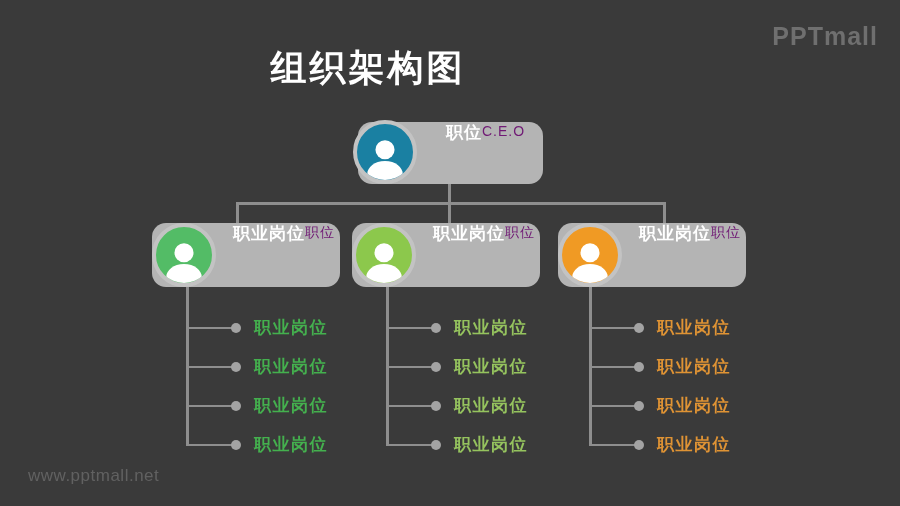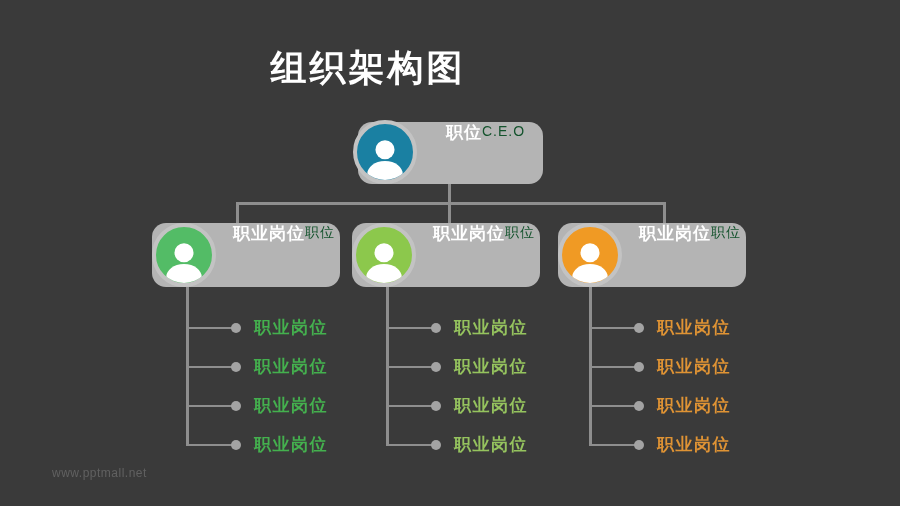--- a/index.html
+++ b/index.html
@@ -16,35 +16,35 @@
     position:absolute;top:22px;right:22px;
     font-size:25px;font-weight:800;color:#6f6f6f;letter-spacing:1px;
   }
   .title{
     position:absolute;top:44px;left:0;width:736px;
     text-align:center;font-size:36px;font-weight:800;color:#ffffff;
     letter-spacing:3px;margin:0;
   }
   .watermark{
     position:absolute;top:466px;left:28px;
-    font-size:12px;color:#616161;letter-spacing:0.5px;margin-left:24px;
+    font-size:17px;color:#616161;letter-spacing:0.5px;
   }
 
   
   .node{
     position:absolute;background:#b4b4b4;border-radius:14px;
     display:flex;flex-direction:row;justify-content:center;
   }
   .node-root{left:358px;top:122px;width:185px;height:62px;padding-left:70px;box-sizing:border-box;}
   .node-branch{top:223px;width:188px;height:64px;padding-left:76px;box-sizing:border-box;}
   .node-b0{left:152px;}
   .node-b1{left:352px;}
   .node-b2{left:558px;}
   .node .t1{font-size:17px;font-weight:700;color:#ffffff;line-height:21px;letter-spacing:1px;}
-  .node .t2{font-size:14px;color:#14532d;line-height:18px;letter-spacing:1px;}
+  .node .t2{font-size:14px;color:#701a75;line-height:18px;letter-spacing:1px;}
 
   .avatar{
     position:absolute;width:56px;height:56px;border-radius:50%;
     border:4px solid #c3c3c3;overflow:hidden;
     display:flex;align-items:flex-end;justify-content:center;
   }
   .avatar svg{width:52px;height:52px;display:block;margin-bottom:-4px;}
   .av-root{left:-5px;top:-2px;}
   .av-branch{left:0px;top:0px;}
   .c-teal{background:#1a80a2;}
@@ -76,20 +76,21 @@
   .leaf-label{margin-left:13px;font-size:17px;font-weight:600;letter-spacing:1.5px;white-space:nowrap;}
   .leaf-green{color:#44b04e;}
   .leaf-lime{color:#95c35e;}
   .leaf-orange{color:#df9334;}
 </style>
 </head>
 <body>
 
 <div class="slide">
 
+  <div class="brand">PPTmall</div>
   <h1 class="title">组织架构图</h1>
 
   <div class="line stem-root"></div>
   <div class="line hbar"></div>
   <div class="line drop drop-0"></div>
   <div class="line drop drop-1"></div>
   <div class="line drop drop-2"></div>
   <div class="line vline vline-0"></div>
   <div class="line vline vline-1"></div>
   <div class="line vline vline-2"></div>

